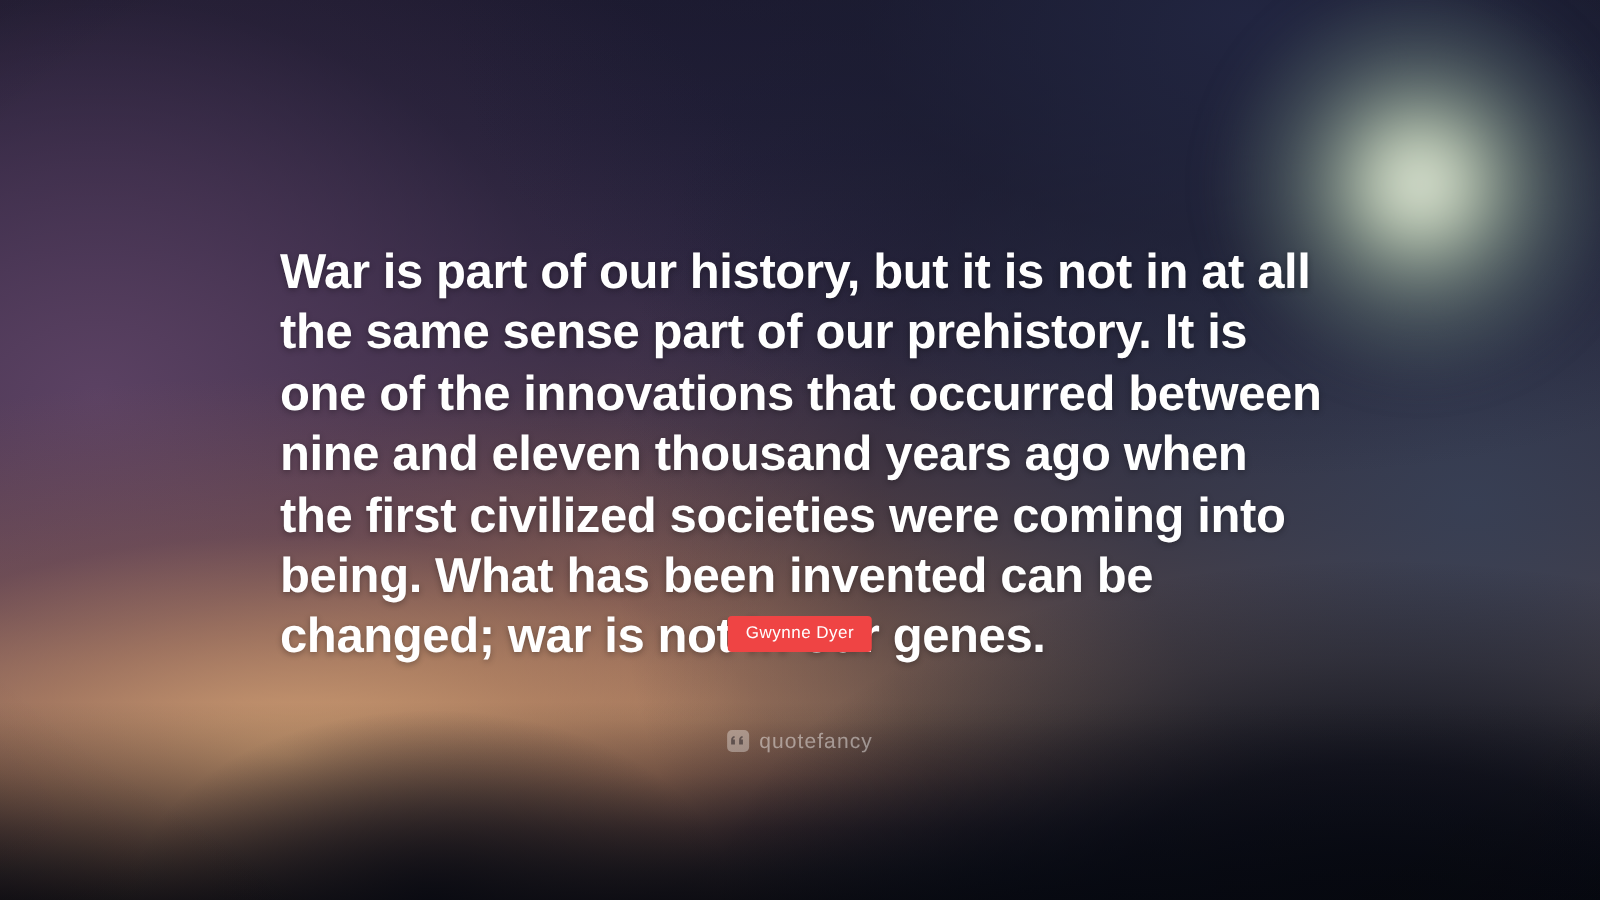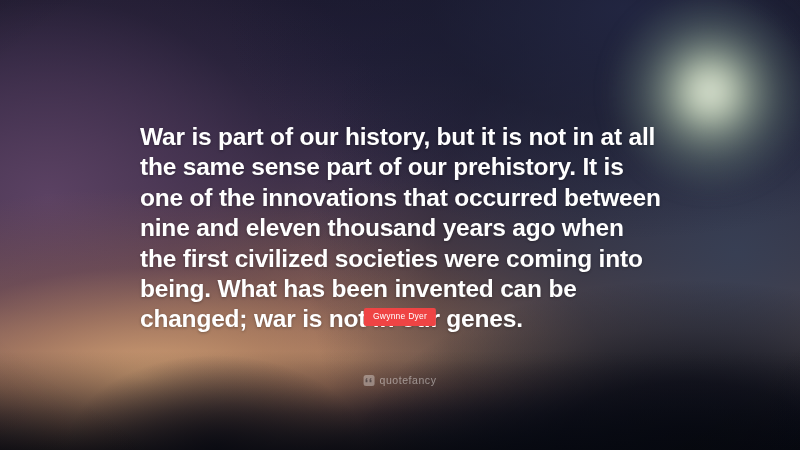--- a/index.html
+++ b/index.html
@@ -193,24 +193,24 @@
     line-height: 1;
     padding: 4px 9px 5px 9px;
     border-radius: 2px;
     white-space: nowrap;
   }
 
   
   #watermark {
     position: absolute;
     left: 50%;
-    top: 375px;
+    top: 365px;
     transform: translateX(-50%);
     display: flex;
-    align-items: center;
+    align-items: flex-end;
     gap: 5px;
     opacity: 0.55;
     white-space: nowrap;
   }
 
   #watermark-icon {
     width: 11px;
     height: 11px;
     border-radius: 2.5px;
     background: rgba(255, 255, 255, 0.62);

